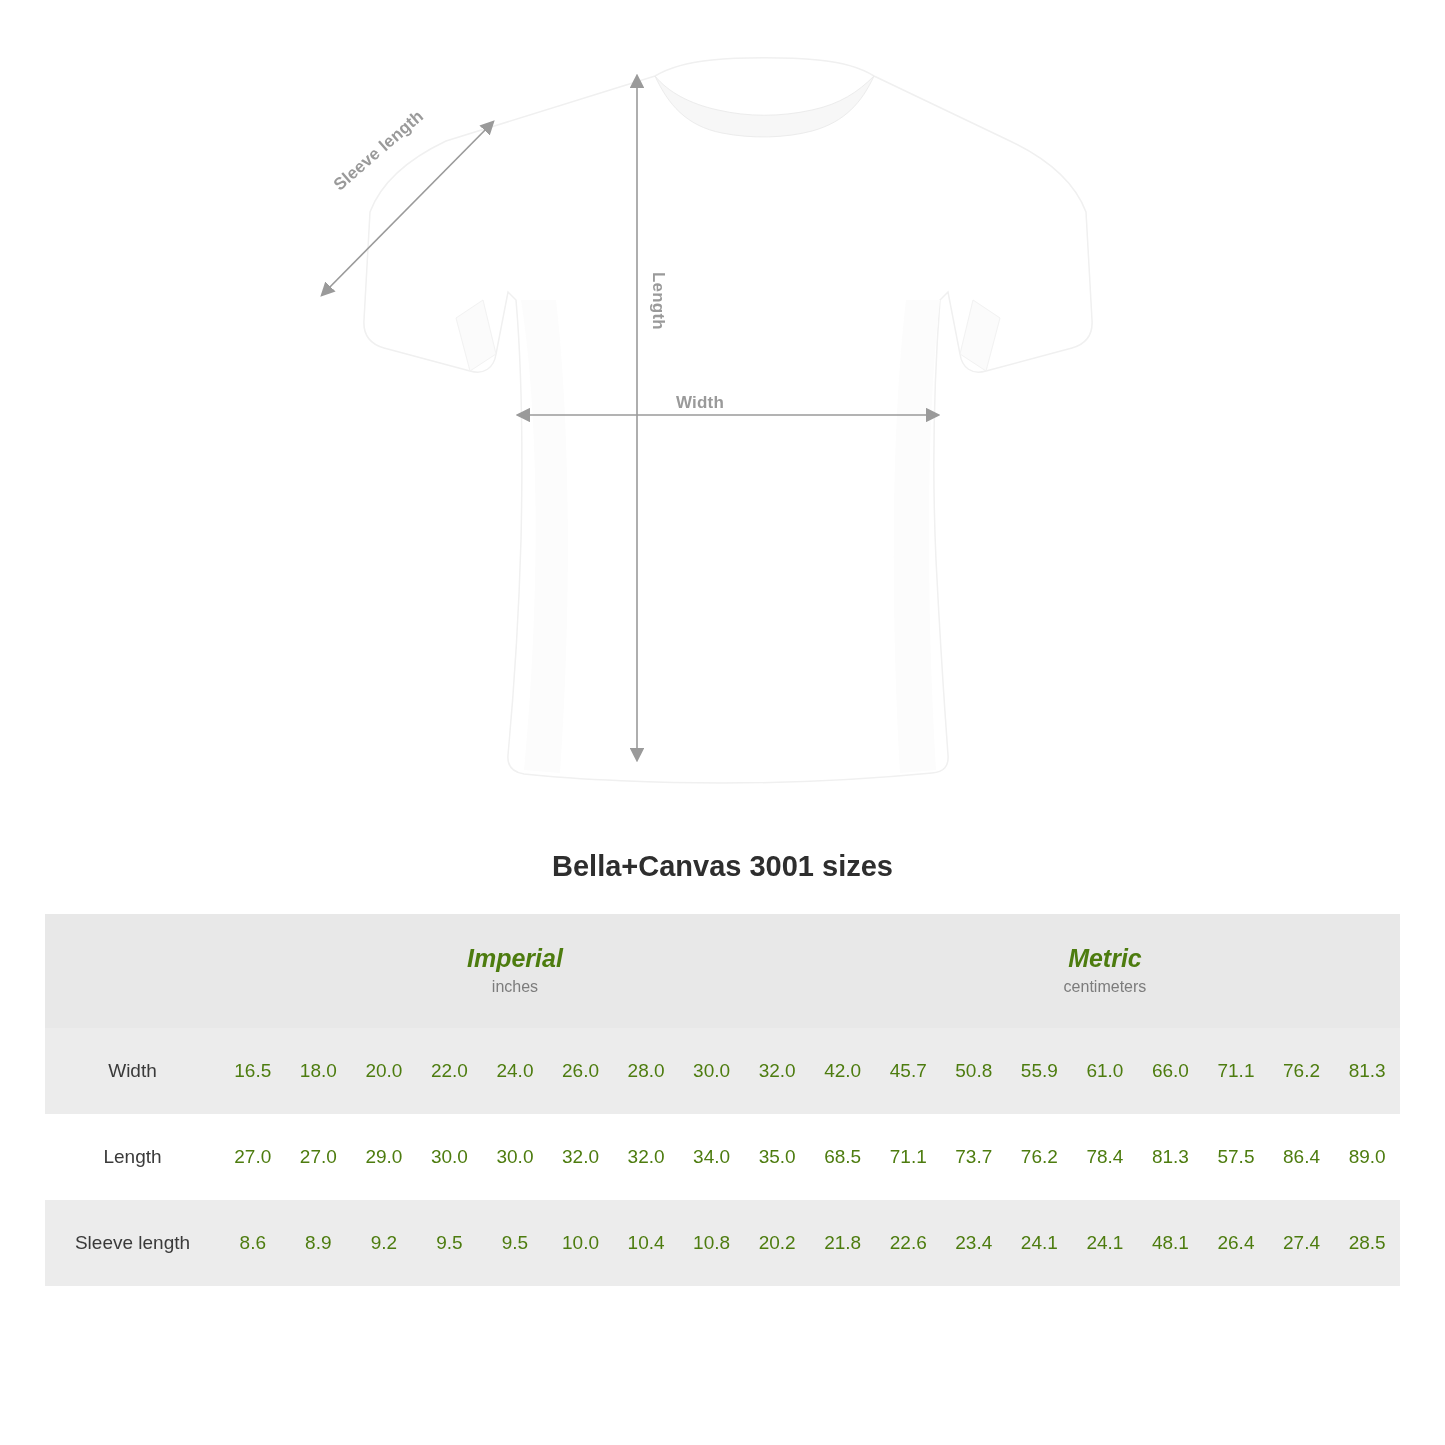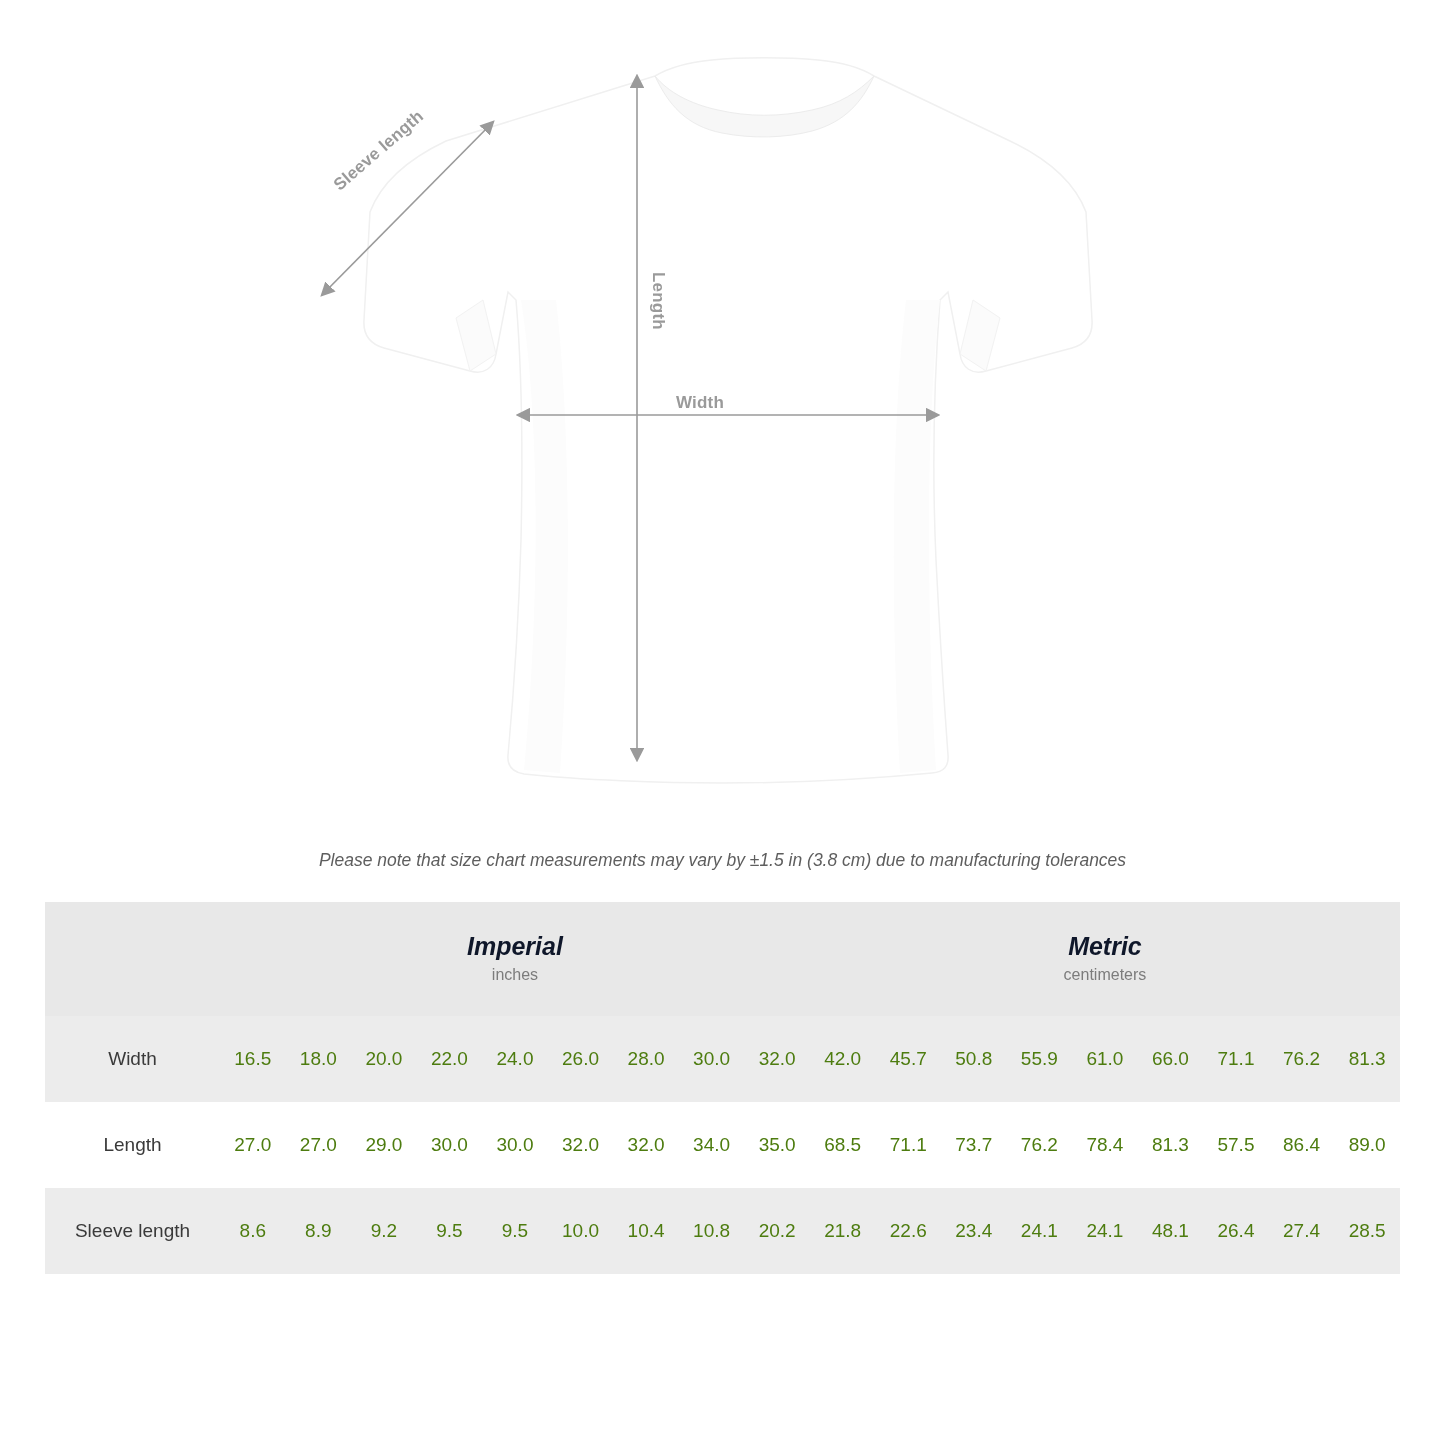--- a/index.html
+++ b/index.html
@@ -85,21 +85,21 @@
     border: none;
   }
   .unit-head td {
     height: 112px;
     background: #e8e8e8;
   }
   .unit-name {
     font-size: 25px;
     font-style: italic;
     font-weight: bold;
-    color: #0f172a;
+    color: #4d7c0f;
     line-height: 1.25;
   }
   .unit-sub {
     font-size: 16px;
     color: #7c7c7c;
     line-height: 1.6;
   }
   .sizes-row td {
     height: 76px;
     font-size: 19px;
@@ -194,21 +194,21 @@
 
     <line x1="493" y1="122" x2="322" y2="295" stroke="#9a9a9a" stroke-width="1.6" marker-start="url(#arrTail)" marker-end="url(#arrHead)"></line>
   </svg>
 
   <div class="dim-label label-sleeve">Sleeve length</div>
   <div class="dim-label label-length">Length</div>
   <div class="dim-label label-width">Width</div>
 </div>
 
 <div class="title-block">
-  <p class="chart-note">Please note that size chart measurements may vary by ±1.5 in (3.8 cm) due to manufacturing tolerances</p>
+  <h1 class="chart-title">Bella+Canvas 3001 sizes</h1>
 </div>
 
 <div class="table-wrap">
   <table class="size-table">
     <colgroup>
       <col class="c-head">
       <col class="c-cell">
         <col class="c-cell">
         <col class="c-cell">
         <col class="c-cell">

